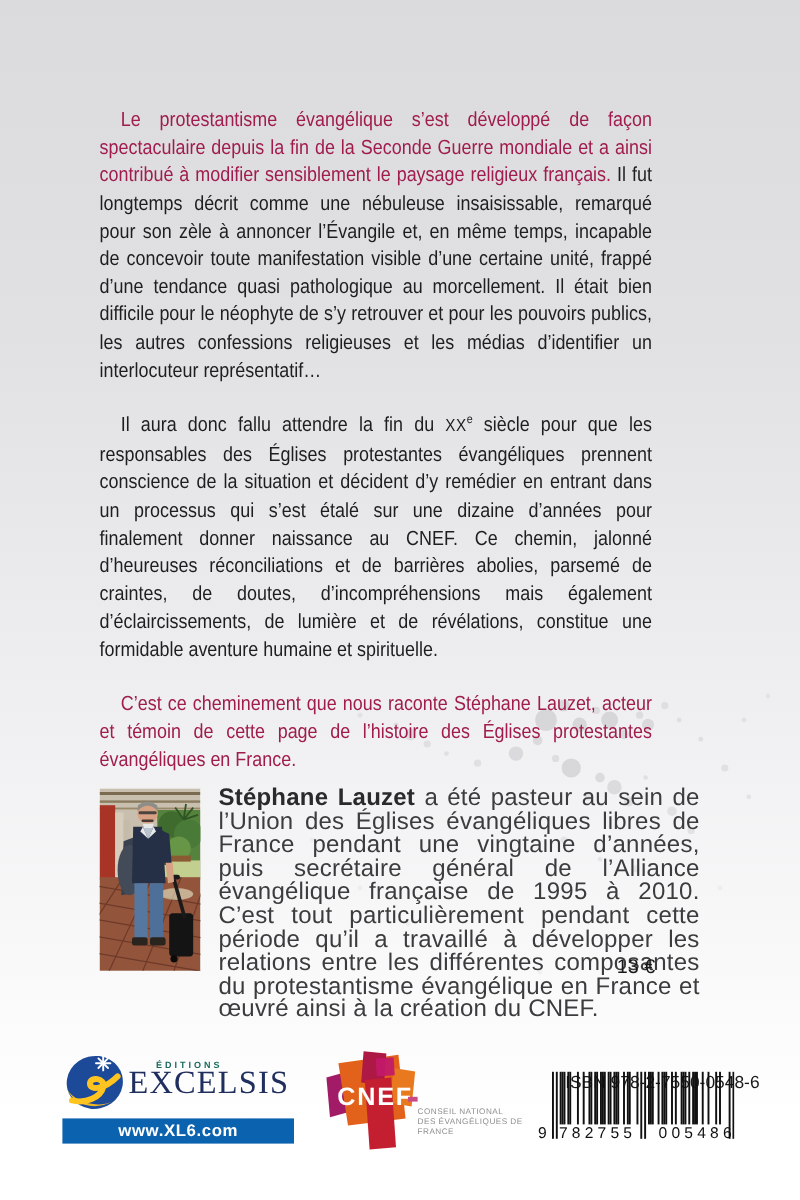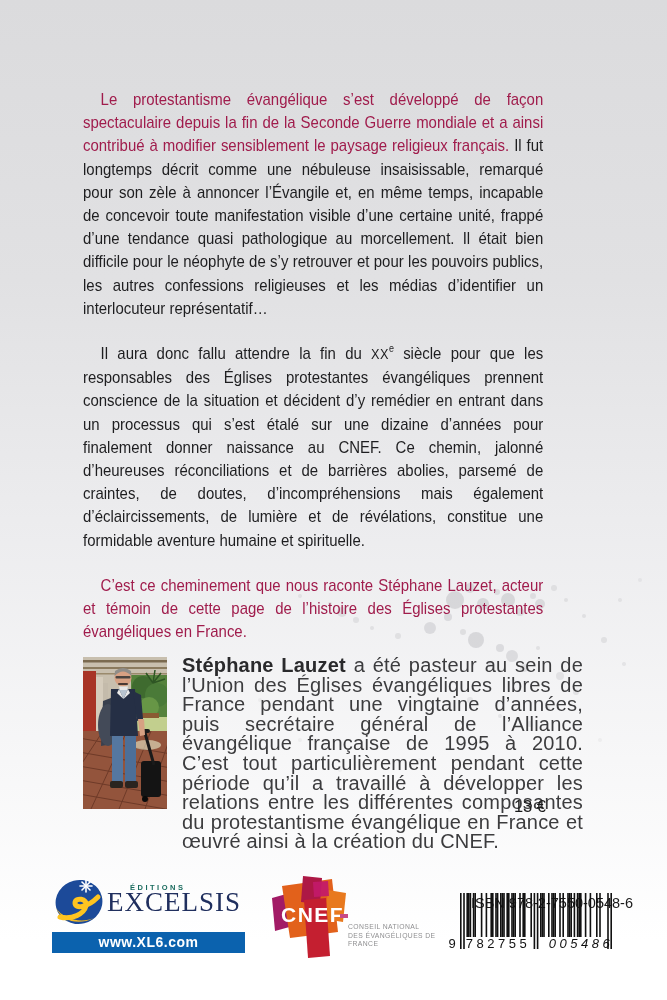--- a/index.html
+++ b/index.html
@@ -33,21 +33,21 @@
   }
   .bio-text b{color:#2a2a2c;}
   
   .price{position:absolute;left:445px;top:797px;width:170px;text-align:center;font-size:16.5px;color:#1a1a1a;}
   .isbn{position:absolute;left:433px;top:895px;width:200px;text-align:right;font-size:14.5px;color:#1a1a1a;}
   .barcode{position:absolute;left:446px;top:893px;width:170px;height:62px;}
   .barcode svg{position:absolute;left:14px;top:0;}
   .bc-digit,.bc-group{position:absolute;top:43px;font-size:13px;color:#111;font-family:"Liberation Sans",sans-serif;}
   .bc-first{left:0;width:12px;text-align:center;}
   .bc-g1{left:19px;width:66px;text-align:center;letter-spacing:3.5px;}
-  .bc-g2{left:94px;width:82px;text-align:center;letter-spacing:3.5px;font-style:italic;}
+  .bc-g2{left:94px;width:82px;text-align:center;letter-spacing:3.5px;}
   
   .excelsis{position:absolute;left:50px;top:874px;width:196px;height:80px;}
   .excelsis .globe{position:absolute;left:4px;top:4px;}
   .excelsis .editions{position:absolute;left:80px;top:9px;font-size:7.5px;font-weight:bold;letter-spacing:2.5px;color:#1a6b5e;}
   .excelsis .name{position:absolute;left:57px;top:13px;font-family:"Liberation Serif",serif;font-size:27px;letter-spacing:1px;color:#202f5e;}
   .excelsis .webbar{
     position:absolute;left:2px;top:58px;width:193px;height:21px;
     background:#0b62ae;color:#ffffff;font-weight:bold;font-size:14px;
     text-align:center;line-height:21px;letter-spacing:0.5px;
   }

